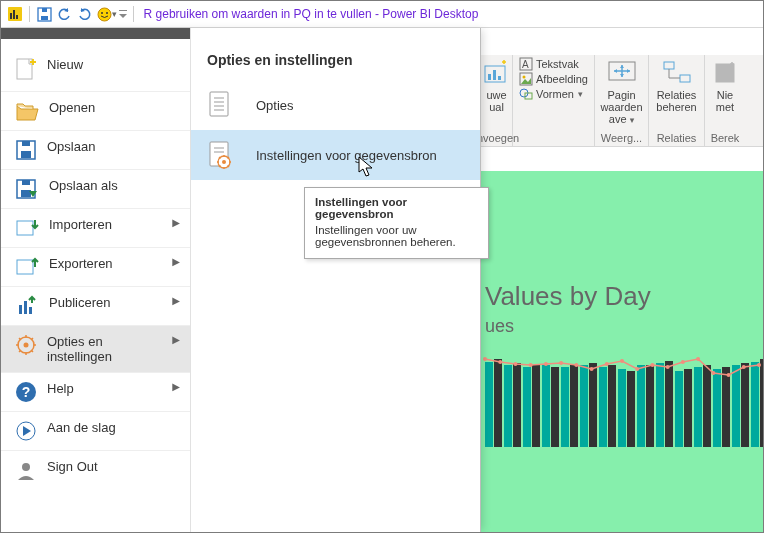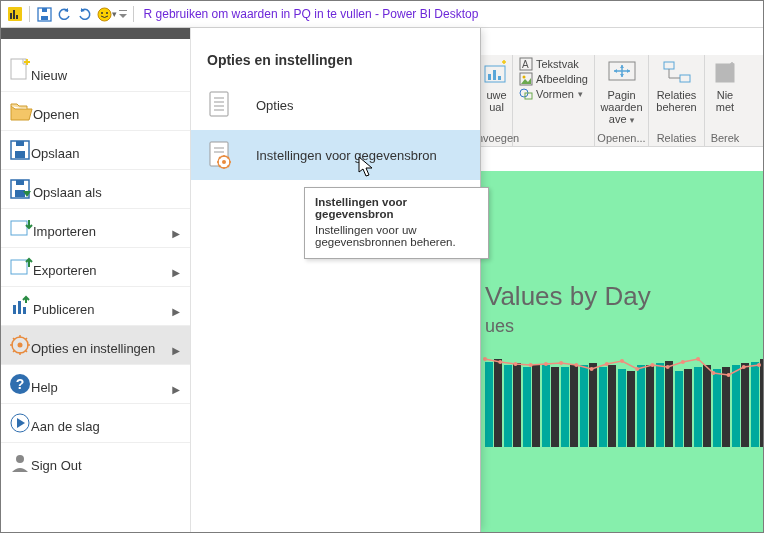--- a/index.html
+++ b/index.html
@@ -66,22 +66,22 @@
   }
   .file-left {
     width: 190px;
     border-right:1px solid #e1e1e1;
     background:#fff;
   }
   .file-left-top-band {
     height:11px;background:#555;margin-bottom:10px;
   }
   .file-item {
-    display:flex; align-items:flex-end; gap:0;
-    padding: 8px 10px 8px 8px;
+    display:flex; align-items:flex-start; gap:10px;
+    padding: 8px 10px 8px 14px;
     position:relative;
     font-size:13px;
   }
   .file-item .fi-label { flex:1; }
   .file-item .caret { color:#666; font-size:10px; }
   .file-item.selected { background:#e6e6e6; }
   .file-divider { height:1px; background:#eee; }
 
   .file-right { flex:1; }
   .panel-title {
@@ -247,21 +247,21 @@
           <svg width="28" height="24">
             <rect x="1" y="1" width="26" height="18" fill="none" stroke="#888"></rect>
             <path d="M6 10 L22 10 M14 4 L14 16" stroke="#5aa6d8" stroke-width="1.5"></path>
             <path d="M6 10 L9 8 L9 12 Z M22 10 L19 8 L19 12 Z M14 4 L12 7 L16 7 Z M14 16 L12 13 L16 13 Z" fill="#5aa6d8"></path>
           </svg>
         </div>
       <span>Pagin</span>
       <span>waarden</span>
       <span><span>ave</span> <span style="font-size:9px;color:#666">▾</span></span>
     </div>
-    <span class="lbl">Openen...</span>
+    <span class="lbl">Weerg...</span>
   </div>
 
   <div class="rgroup" style="width:56px">
     <div class="ritem">
       <div class="ic">
           <svg width="30" height="26">
             <rect x="2" y="2" width="10" height="7" fill="none" stroke="#5aa6d8"></rect>
             <rect x="18" y="15" width="10" height="7" fill="none" stroke="#5aa6d8"></rect>
             <path d="M7 9 L7 18 L18 18" fill="none" stroke="#888"></path>
           </svg>

